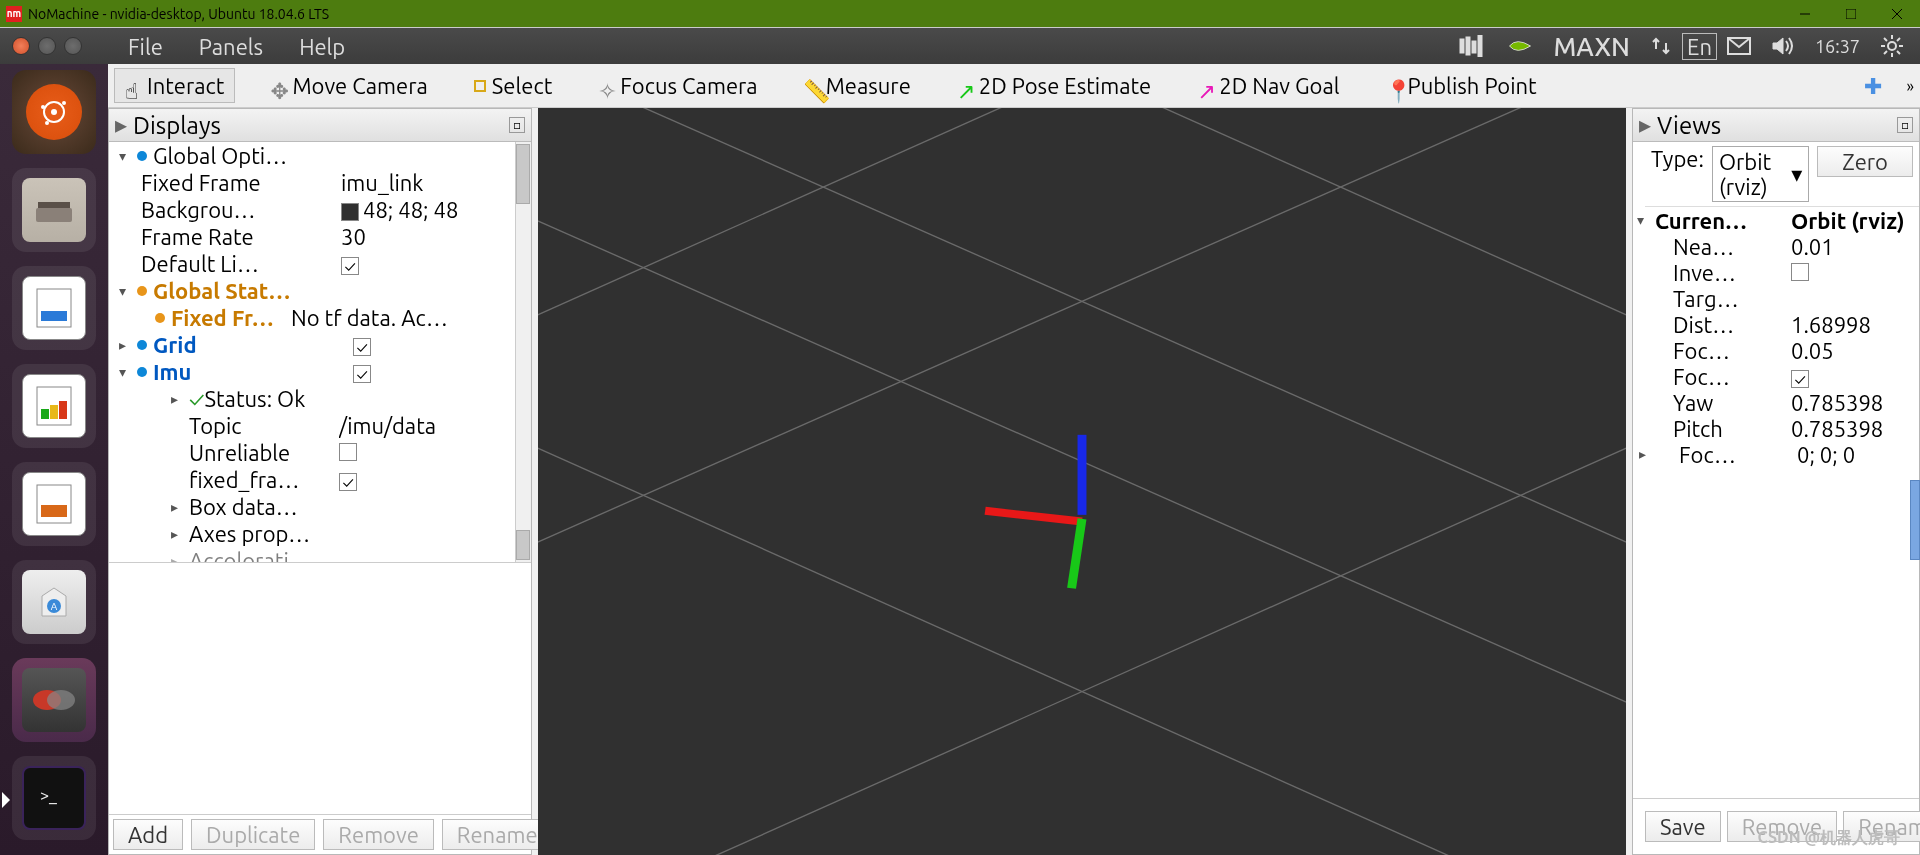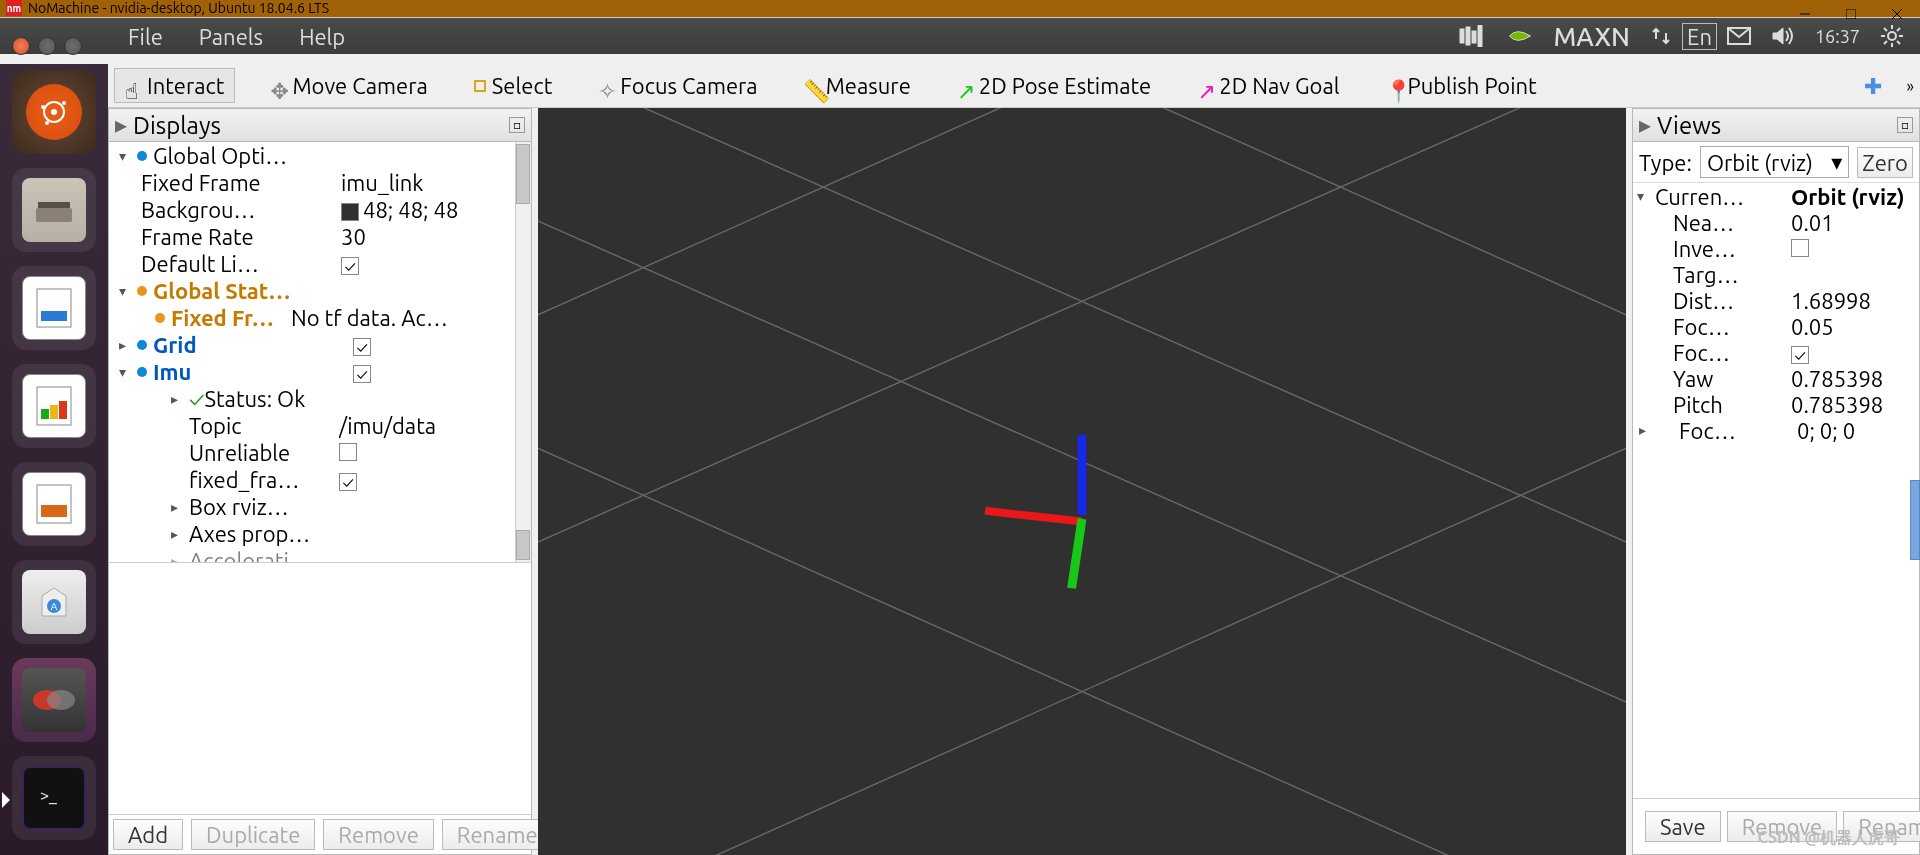--- a/index.html
+++ b/index.html
@@ -1,19 +1,19 @@
 <!DOCTYPE html>
 <html><head>
 <meta charset="utf-8">
 <style>
   * { box-sizing: border-box; margin: 0; padding: 0; font-family: "Ubuntu", "DejaVu Sans", Arial, sans-serif; }
   body { width: 1920px; height: 855px; background: #f0f0f0; overflow: hidden; position: relative; font-size: 22px; }
 
   
-  .win-titlebar { height: 18px; background: #a16207; display: flex; font-size: 14px; color: #000; border-bottom: 1px solid #ccc; }
+  .win-titlebar { height: 28px; background: #4d7c0f; display: flex; align-items: center; font-size: 14px; color: #000; border-bottom: 1px solid #ccc; }
   .win-titlebar .nm-icon { width: 16px; height: 16px; background: #e02020; margin: 0 6px; display:inline-flex;align-items:center;justify-content:center;color:#fff;font-size:10px;font-weight:bold;}
   .win-titlebar .spacer { flex: 1; }
   .win-btn { width: 46px; height: 28px; display:flex;align-items:center;justify-content:center; font-size:14px;}
   .win-btn svg { width:10px;height:10px;stroke:#000;stroke-width:1;fill:none; }
 
   
   .ubuntu-bar { height: 36px; background: linear-gradient(#4a4a4a,#3c3c3c); display: flex; align-items: center; color:#ddd; font-size:22px; padding: 0 6px 0 110px; }
   .window-controls { position:absolute; left:4px; top:28px; height:36px; display:flex; align-items:center; gap:8px; padding-left:8px; }
   .wc-btn { width:18px;height:18px;border-radius:50%; border:1px solid #333;}
   .wc-close { background:radial-gradient(#f37f5a,#d1502a); }
@@ -75,26 +75,26 @@
   
   .viewport { flex:1; background:#303030; position:relative; overflow:hidden; margin:0 6px;}
   .viewport svg { position:absolute; inset:0; width:100%; height:100%; }
   .grid-line{stroke:#6a6a6a;stroke-width:1;}
   .axis-x{stroke:#e81818;stroke-width:6;}
   .axis-y{stroke:#18c818;stroke-width:6;}
   .axis-z{stroke:#1828e8;stroke-width:6;}
 
   
   .views-panel { width:288px; background:#fff; border:1px solid #b8b8b8; display:flex; flex-direction:column; font-size:22px;}
-  .type-row{display:flex;align-items:center;gap:8px;padding:4px 6px;border-bottom:1px solid #ddd;}
+  .type-row{display:flex;align-items:flex-start;gap:8px;padding:4px 6px;border-bottom:1px solid #ddd;margin-left:12px;}
   .type-row select,.type-row .combo{flex:1;border:1px solid #aaa;background:#fff;padding:2px 6px;font-size:22px;display:flex;align-items:center;justify-content:space-between;}
   .views-tree{flex:1;overflow:hidden;}
   .vrow{display:flex;height:26px;align-items:center;}
   .vrow .vk{width:140px;overflow:hidden;text-overflow:ellipsis;padding-left:22px;}
-  .vrow.top .vk{padding-left:8px;font-weight:normal;}
+  .vrow.top .vk{padding-left:8px;font-weight:bold;}
   .vrow.top .vv{font-weight:bold;}
   .vrow .vv{overflow:hidden;text-overflow:ellipsis;}
   .views-btnrow{display:flex;gap:6px;padding:12px;border-top:1px solid #ccc;}
   .watermark{position:absolute;right:20px;bottom:6px;color:#bcbcbc;font-size:16px;font-weight:bold;}
   .side-scroll{position:absolute;right:0;top:480px;width:10px;height:80px;background:#7aa7e2;border:1px solid #5a87c2;}
 </style>
 </head>
 <body>
 
 <div class="win-titlebar">
@@ -357,21 +357,21 @@
           <span class="k" style="width:150px;">Unreliable</span>
           <span class="v"><span class="cb"></span></span>
         </div>
       <div class="tree-row ind2">
           <span class="twisty"></span>
           <span class="k" style="width:150px;">fixed_fra…</span>
           <span class="v"><span class="cb">✓</span></span>
         </div>
       <div class="tree-row ind2">
           <span class="twisty">▸</span>
-          <span class="k">Box rviz…</span>
+          <span class="k">Box data…</span>
         </div>
       <div class="tree-row ind2">
           <span class="twisty">▸</span>
           <span class="k">Axes prop…</span>
         </div>
       <div class="tree-row ind2" style="opacity:0.5;">
           <span class="twisty">▸</span>
           <span class="k">Accolorati</span>
         </div>
       <div class="tree-scroll">
@@ -408,21 +408,21 @@
       <span class="collapse-btn">▸</span>
       <span>Views</span>
       <span class="x-btn">▫</span>
     </div>
     <div class="type-row">
       <span>Type:</span>
       <div class="combo">
           <span>Orbit (rviz)</span>
           <span>▾</span>
         </div>
-      <span class="btn" style="padding:2px 4px;">Zero</span>
+      <span class="btn" style="padding:2px 24px;">Zero</span>
     </div>
     <div class="views-tree">
       <div class="vrow top">
           <span class="twisty" style="padding-left:4px;">▾</span>
           <span class="vk" style="padding-left:4px;">Curren…</span>
           <span class="vv">Orbit (rviz)</span>
         </div>
       <div id="vrows">
           <div class="vrow">
             <span class="twisty"></span>

